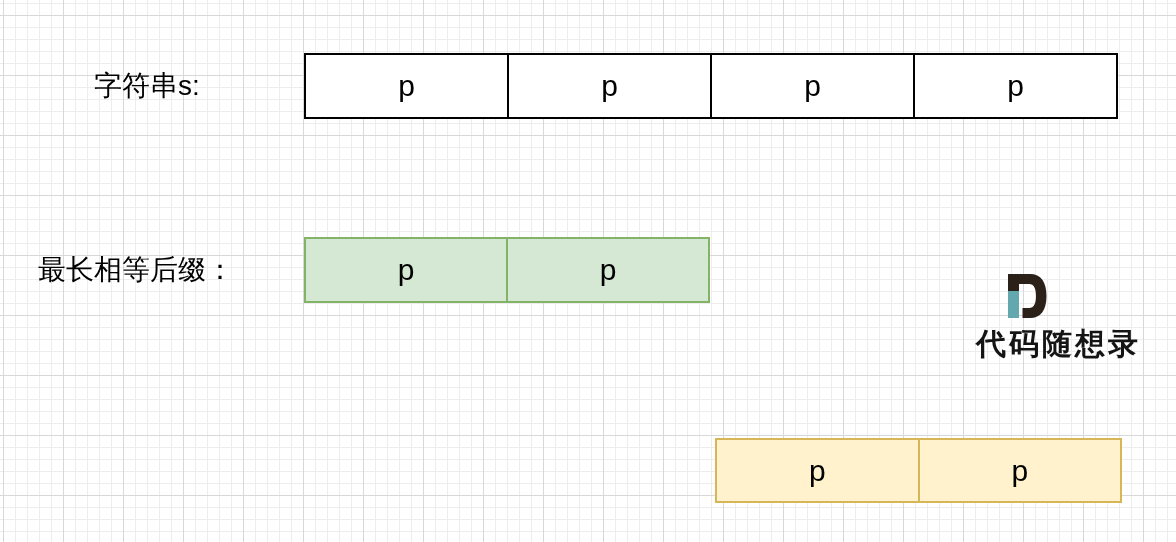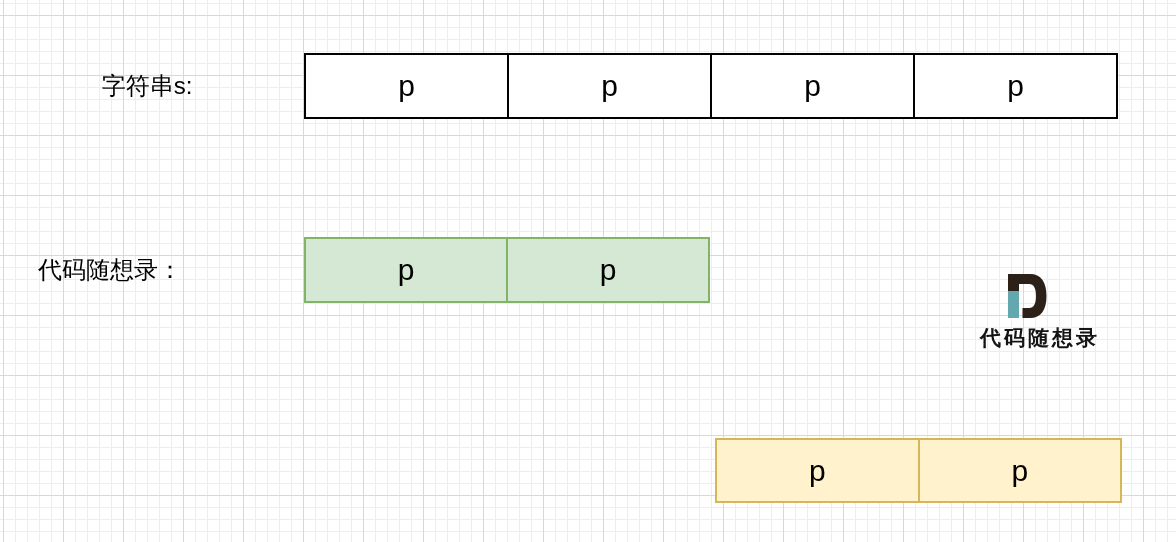--- a/index.html
+++ b/index.html
@@ -14,21 +14,21 @@
       linear-gradient(to bottom, #d8d8d8 1px, transparent 1px),
       linear-gradient(to right, #ededed 1px, transparent 1px),
       linear-gradient(to bottom, #ededed 1px, transparent 1px);
     background-size: 60px 60px, 60px 60px, 12px 12px, 12px 12px;
     background-position: 3px 0, 0 15px, 3px 0, 0 3px;
     font-family: "Liberation Sans", sans-serif;
   }
   .label {
     position: absolute;
     color: #000000;
-    font-size: 24px;
+    font-size: 28px;
     white-space: nowrap;
   }
   .label-s {
     left: 47px; top: 53px; width: 200px; height: 66px;
     line-height: 66px; text-align: center;
   }
   .label-prefix { left: 38px; top: 237px; height: 66px; line-height: 66px; }
   .label-suffix { left: 38px; top: 438px; height: 65px; line-height: 65px; }
 
   .boxrow {
@@ -68,41 +68,41 @@
   .logo {
     position: absolute;
     left: 952px; top: 274px; width: 152px;
     text-align: center;
   }
   .logo svg { display: block; margin: 0 auto; }
   .logo-text {
     margin-top: 6px;
     font-family: "DejaVu Serif", serif;
     font-weight: bold;
-    font-size: 21px;
+    font-size: 30px;
     letter-spacing: 3px;
     color: #141414;
     white-space: nowrap;
     margin-left: 24px;
   }
 </style>
 </head>
 <body>
 
 <div class="canvas">
 
   <div class="label label-s">字符串s:</div>
   <div class="boxrow row-string">
     <div class="cell">p</div>
     <div class="cell">p</div>
     <div class="cell">p</div>
     <div class="cell">p</div>
   </div>
 
-  <div class="label label-prefix">代码随想录：</div>
+  <div class="label label-prefix">最长相等后缀：</div>
   <div class="boxrow row-prefix">
     <div class="cell">p</div>
     <div class="cell">p</div>
   </div>
 
   <div class="boxrow row-suffix">
     <div class="cell">p</div>
     <div class="cell">p</div>
   </div>
 

